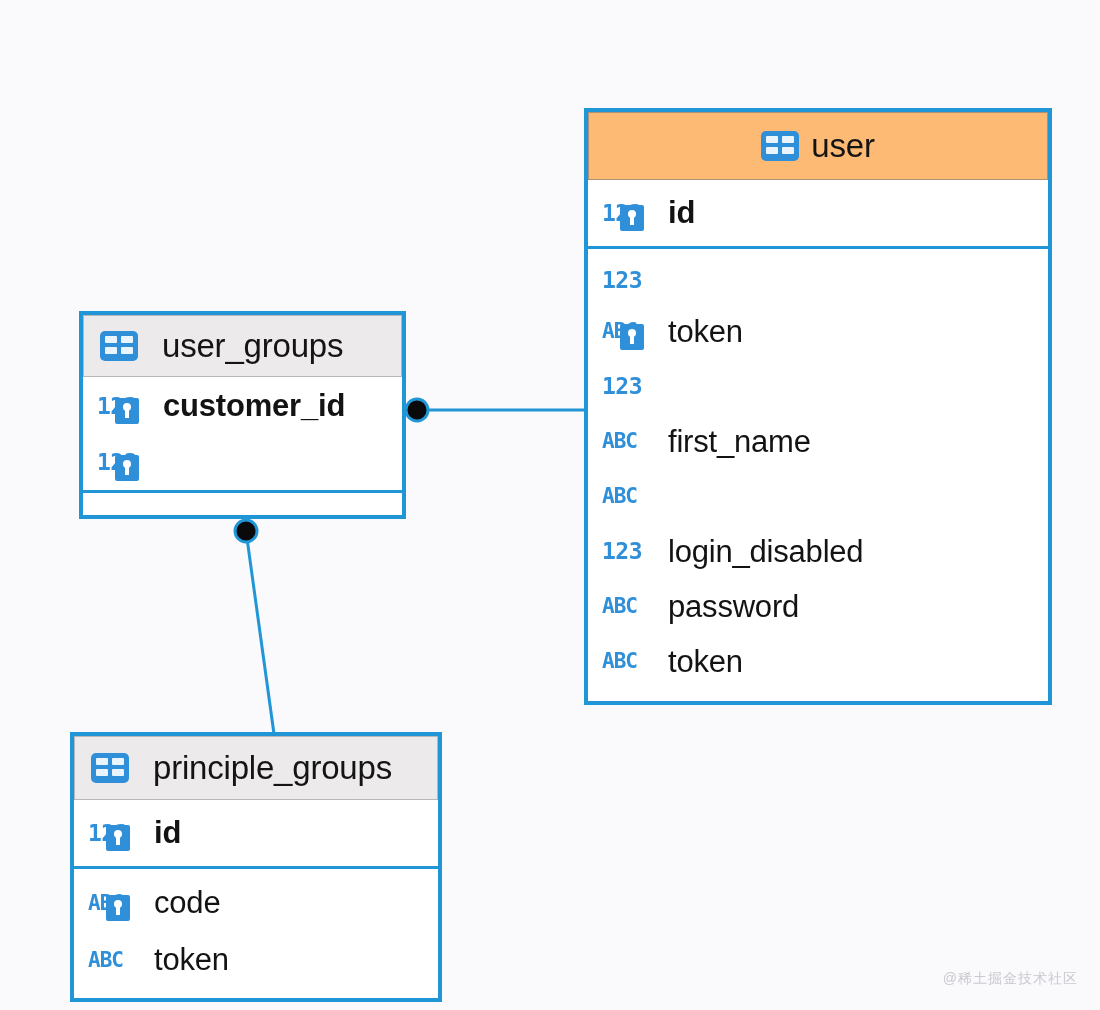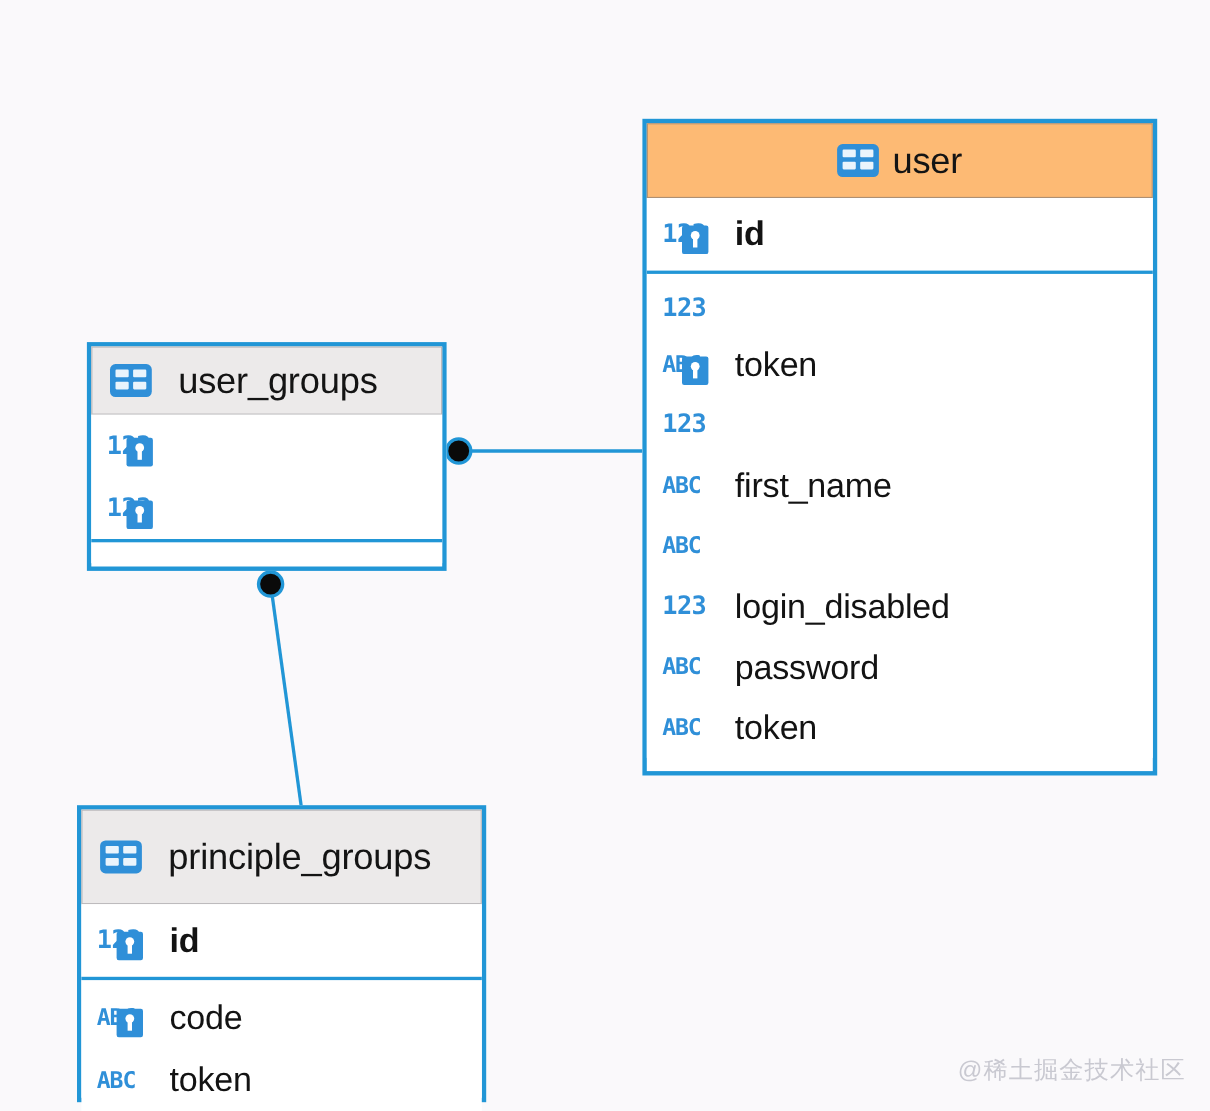--- a/index.html
+++ b/index.html
@@ -61,21 +61,21 @@
     font-size: 33px;
     font-weight: 400;
     letter-spacing: -0.2px;
     white-space: nowrap;
     color: #141414;
   }
 
   
   .hdr-user   { height: 68px; }
   .hdr-ug     { height: 62px; justify-content: flex-start; padding-left: 16px; }
-  .hdr-pg     { height: 86px; justify-content: flex-start; padding-left: 16px; }
+  .hdr-pg     { height: 64px; justify-content: flex-start; padding-left: 16px; }
 
   
   .section {
     box-sizing: border-box;
     background: #ffffff;
   }
   .section + .section {
     border-top: 3px solid #2196d6;
   }
   .section.empty {
@@ -170,21 +170,21 @@
   .tbl-icon i.c1 { left: 5px;  top: 5px;  width: 12px; height: 7px; }
   .tbl-icon i.c2 { left: 21px; top: 5px;  width: 12px; height: 7px; }
   .tbl-icon i.c3 { left: 5px;  top: 16px; width: 12px; height: 7px; }
   .tbl-icon i.c4 { left: 21px; top: 16px; width: 12px; height: 7px; }
 
   
   #watermark {
     position: absolute;
     right: 22px;
     bottom: 22px;
-    font-size: 22px;
+    font-size: 14px;
     color: #c9c9d1;
     letter-spacing: 1px;
     z-index: 3;
     user-select: none;
   }
 </style>
 </head>
 <body>
 
 <div id="canvas">
@@ -281,20 +281,21 @@
       </span>
       <span class="title" style="margin-left:12px;">user_groups</span>
     </div>
 
     <div class="section">
       <div class="field key" style="height:58px;">
         <span class="type">
           <span class="tlabel">123</span>
           <span class="keybadge"></span>
         </span>
+        <span class="fname">customer_id</span>
       </div>
       <div class="field key" style="height:55px;">
         <span class="type">
           <span class="tlabel">123</span>
           <span class="keybadge"></span>
         </span>
       </div>
     </div>
 
     <div class="section empty"></div>

